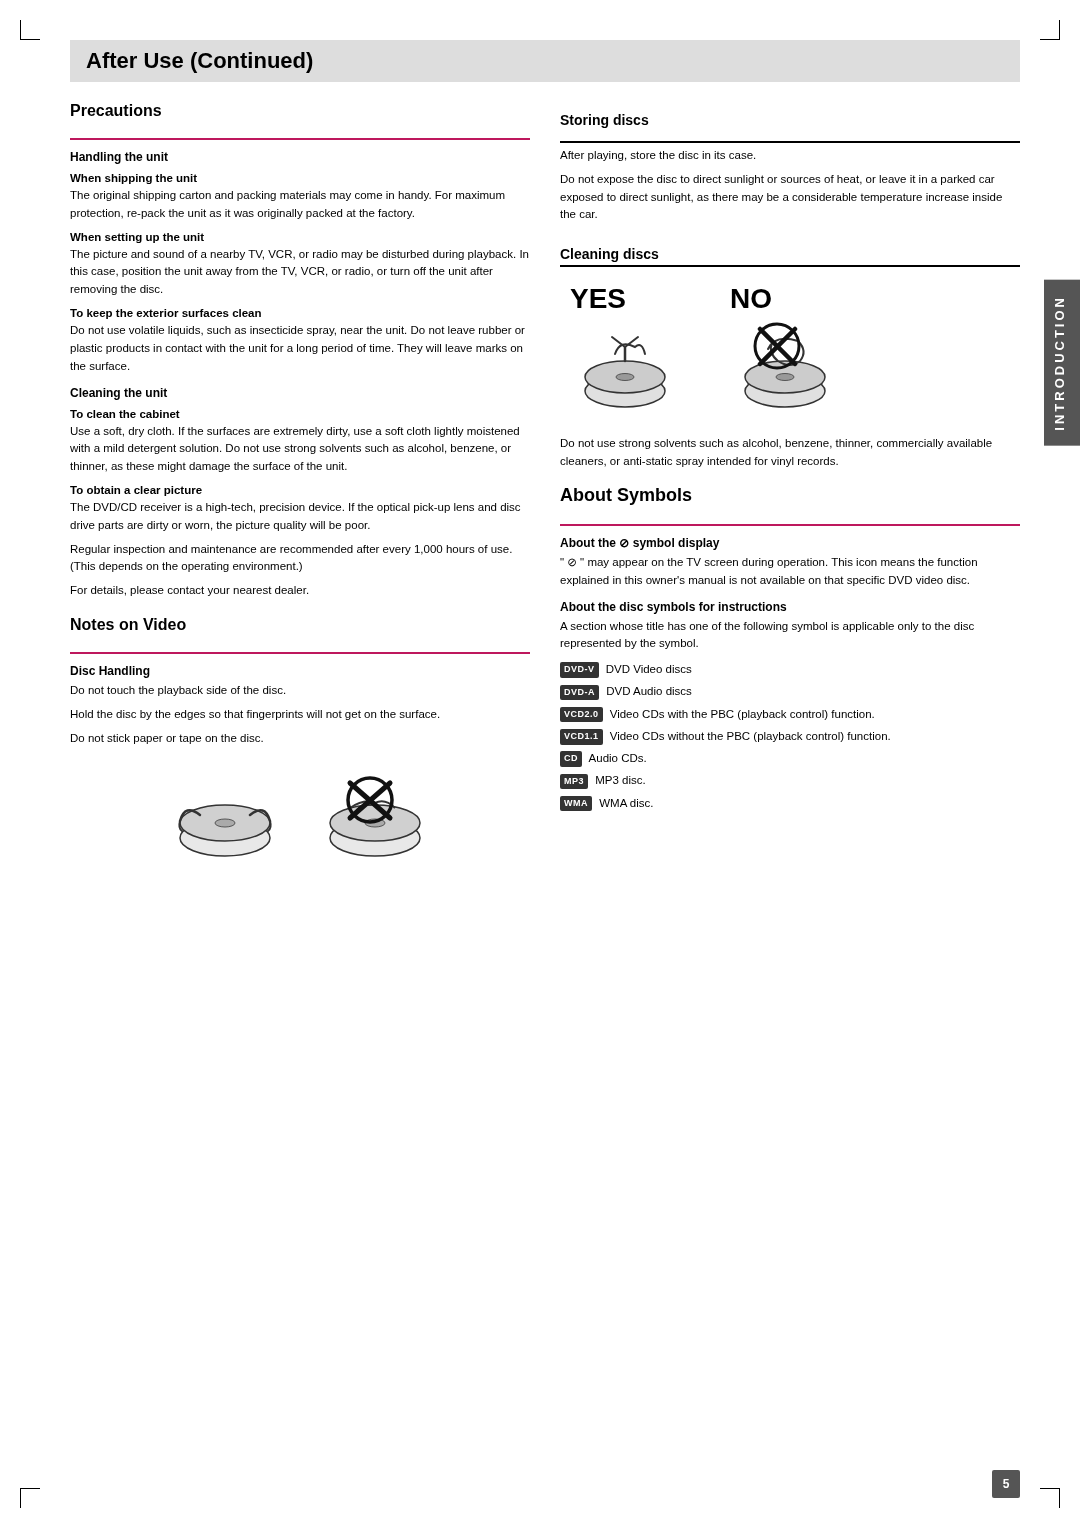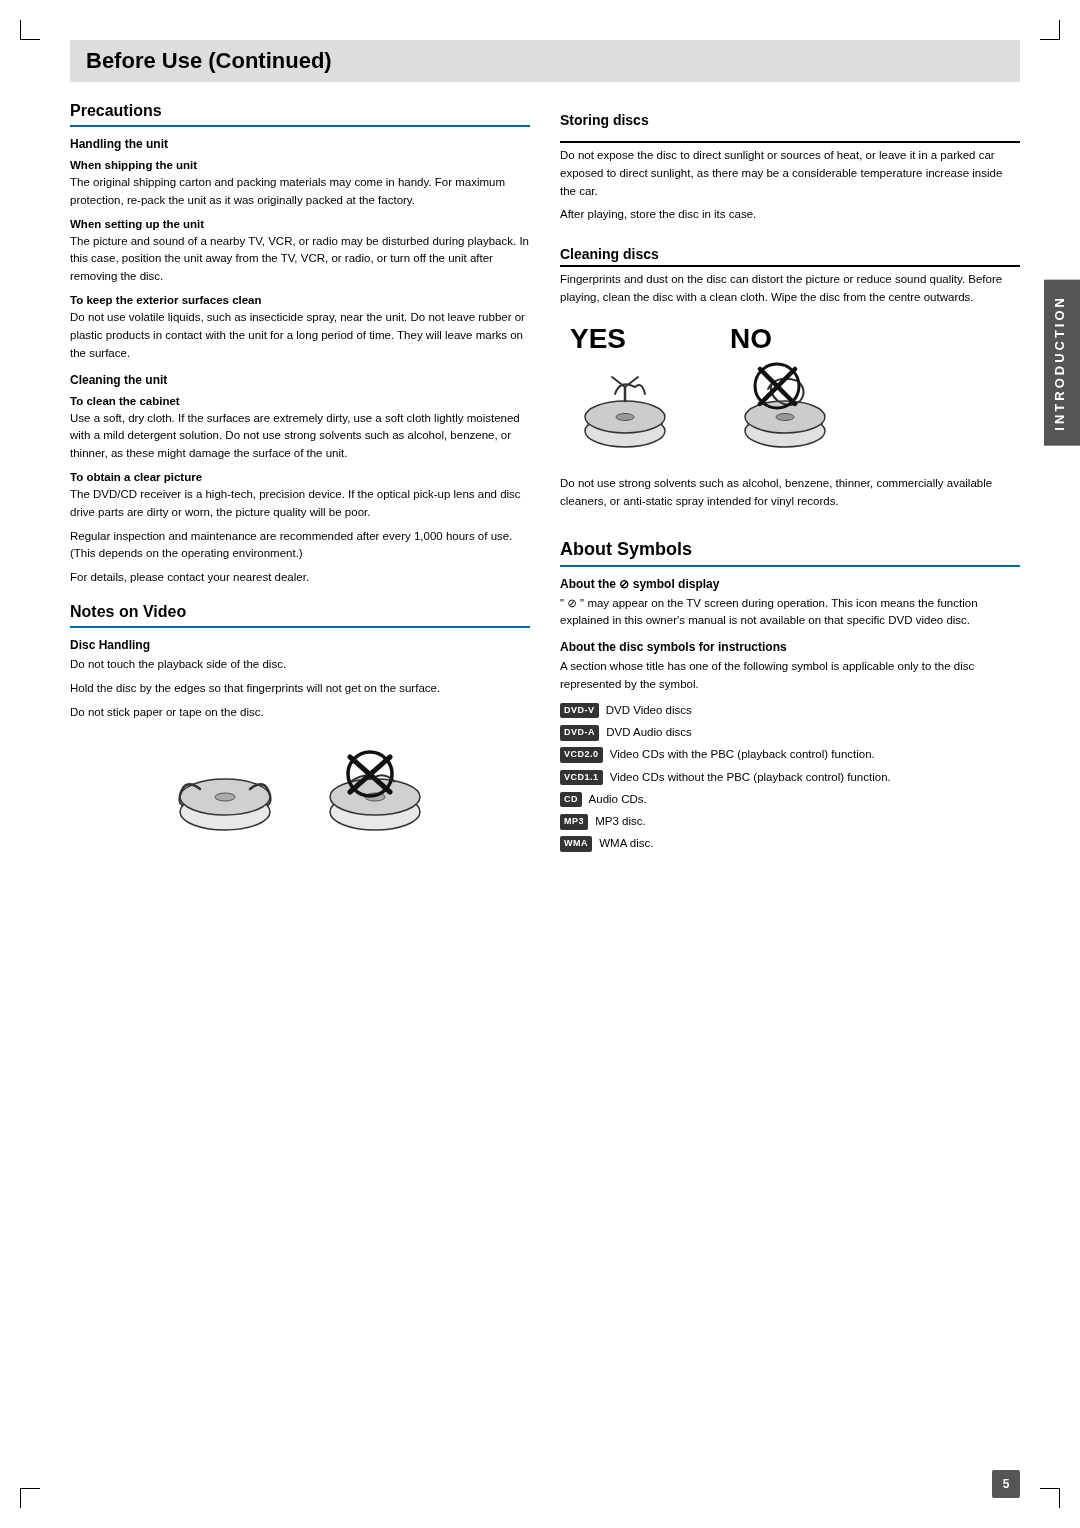--- a/index.html
+++ b/index.html
@@ -86,22 +86,22 @@
       flex: 1;
     }
     .col-right {
       flex: 1;
     }
 
     
     .section-heading {
       font-size: 16px;
       font-weight: bold;
-      border-bottom: 2px solid #0369a1;
-      padding-bottom: 5px;
+      border-bottom: 2px solid #be185d;
+      padding-bottom: 18px;
       margin-bottom: 10px;
       margin-top: 16px;
     }
     .section-heading:first-child {
       margin-top: 0;
     }
     .sub-heading {
       font-size: 12px;
       font-weight: bold;
       margin-bottom: 4px;
@@ -174,21 +174,21 @@
 <div class="corner-mark corner-bl"></div>
 <div class="corner-mark corner-br"></div>
 
 <div class="side-tab">INTRODUCTION</div>
 
 <div class="page-number">5</div>
 
 <div class="page">
 
   <div class="title-bar">
-    <h1>Before Use (Continued)</h1>
+    <h1>After Use (Continued)</h1>
   </div>
 
   <div class="columns">
 
     <div class="col-left">
 
       <div>
         <div class="section-heading">Precautions</div>
 
         <div>
@@ -260,27 +260,26 @@
           </div>
         </div>
       </div>
 
     </div>
 
     <div class="col-right">
 
       <div>
         <div class="sub-heading" style="font-size:14px; border-bottom:2px solid #000; padding-bottom:13px;">Storing discs</div>
+        <p>After playing, store the disc in its case.</p>
         <p>Do not expose the disc to direct sunlight or sources of heat, or leave it in a parked car exposed to direct sunlight, as there may be a considerable temperature increase inside the car.</p>
-        <p>After playing, store the disc in its case.</p>
       </div>
 
       <div style="margin-top:22px;">
         <div class="sub-heading" style="font-size:14px; border-bottom:2px solid #000; padding-bottom:3px;">Cleaning discs</div>
-        <p>Fingerprints and dust on the disc can distort the picture or reduce sound quality. Before playing, clean the disc with a clean cloth. Wipe the disc from the centre outwards.</p>
       </div>
 
       <div class="disc-images" style="justify-content:flex-start; gap:50px; margin-left:10px;">
         <div class="disc-img-container">
           <span class="disc-label">YES</span>
           <svg class="disc-svg" width="110" height="100" viewBox="0 0 110 100">
 
             <ellipse cx="55" cy="72" rx="40" ry="16" fill="#e0e0e0" stroke="#333" stroke-width="1.5"></ellipse>
             <ellipse cx="55" cy="58" rx="40" ry="16" fill="#ccc" stroke="#333" stroke-width="1.5"></ellipse>
             <ellipse cx="55" cy="58" rx="9" ry="3.5" fill="#999" stroke="#555" stroke-width="1"></ellipse>
@@ -305,21 +304,21 @@
             <line x1="30" y1="10" x2="65" y2="45" stroke="#111" stroke-width="4.5" stroke-linecap="round"></line>
             <line x1="65" y1="10" x2="30" y2="45" stroke="#111" stroke-width="4.5" stroke-linecap="round"></line>
             <circle cx="47" cy="27" r="22" fill="none" stroke="#111" stroke-width="3"></circle>
           </svg>
         </div>
       </div>
 
       <p>Do not use strong solvents such as alcohol, benzene, thinner, commercially available cleaners, or anti-static spray intended for vinyl records.</p>
 
       <div class="symbols-section">
-        <div class="section-heading" style="font-size:18px; margin-top:28px;">About Symbols</div>
+        <div class="section-heading" style="font-size:18px; margin-top:14px;">About Symbols</div>
 
         <div>
           <div class="sub-heading">About the ⊘ symbol display</div>
           <p>" ⊘ " may appear on the TV screen during operation. This icon means the function explained in this owner's manual is not available on that specific DVD video disc.</p>
         </div>
 
         <div style="margin-top:10px;">
           <div class="sub-heading">About the disc symbols for instructions</div>
           <p>A section whose title has one of the following symbol is applicable only to the disc represented by the symbol.</p>
 

